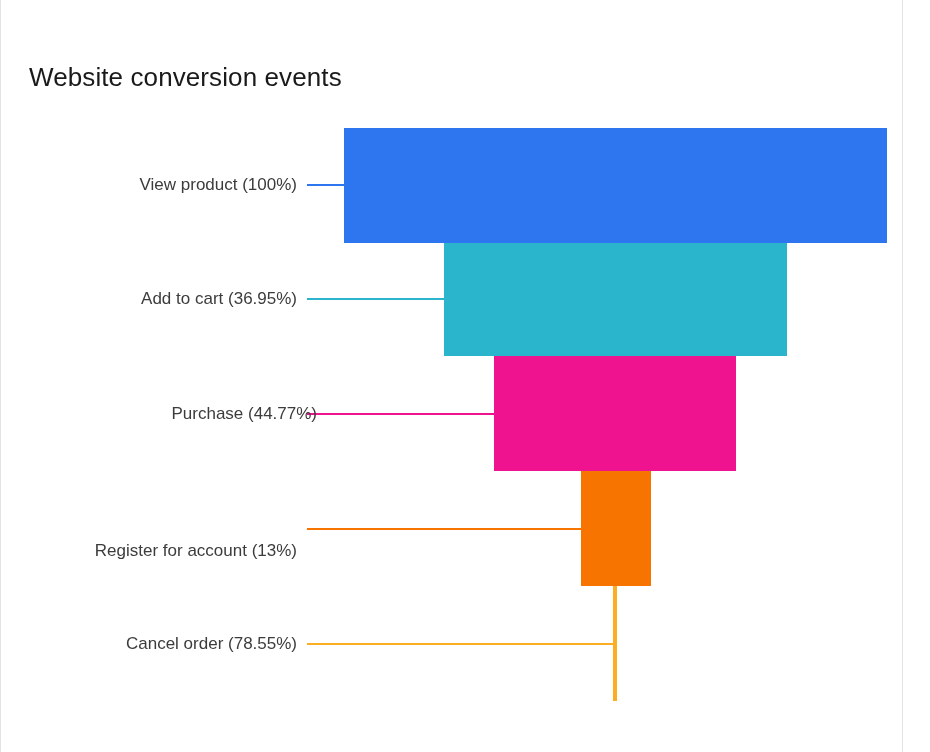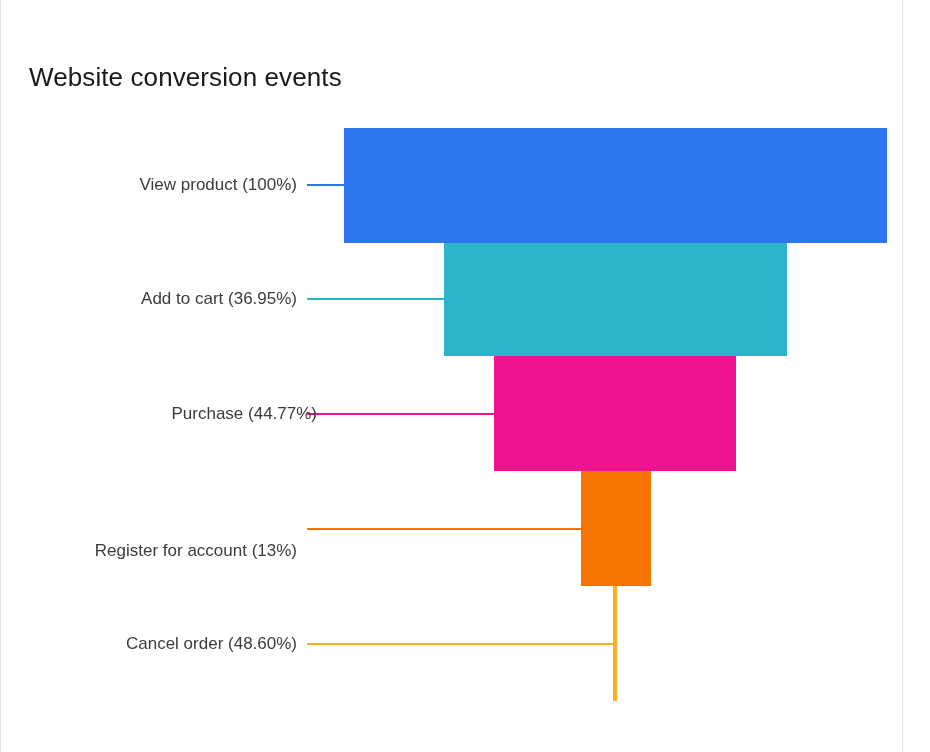--- a/index.html
+++ b/index.html
@@ -100,17 +100,17 @@
 
     <div class="funnel-stage">
       <div class="stage-bar" style="left: 580px; top: 471px; width: 70px; height: 115px; background: rgb(247, 116, 0);"></div>
       <div class="stage-connector" style="left: 306px; top: 528px; width: 274px; background: rgb(247, 116, 0);"></div>
       <div class="stage-label" style="left: 0px; width: 296px; top: 518px; margin-top: 22px;">Register for account (13%)</div>
     </div>
 
     <div class="funnel-stage">
       <div class="stage-bar" style="left: 612px; top: 586px; width: 4px; height: 115px; background: rgb(251, 174, 33);"></div>
       <div class="stage-connector" style="left: 306px; top: 643px; width: 306px; background: rgb(251, 174, 33);"></div>
-      <div class="stage-label" style="left: 0px; width: 296px; top: 633px;">Cancel order (48.60%)</div>
+      <div class="stage-label" style="left: 0px; width: 296px; top: 633px;">Cancel order (78.55%)</div>
     </div>
 
   </div>
 </div>
 
 </body></html>

